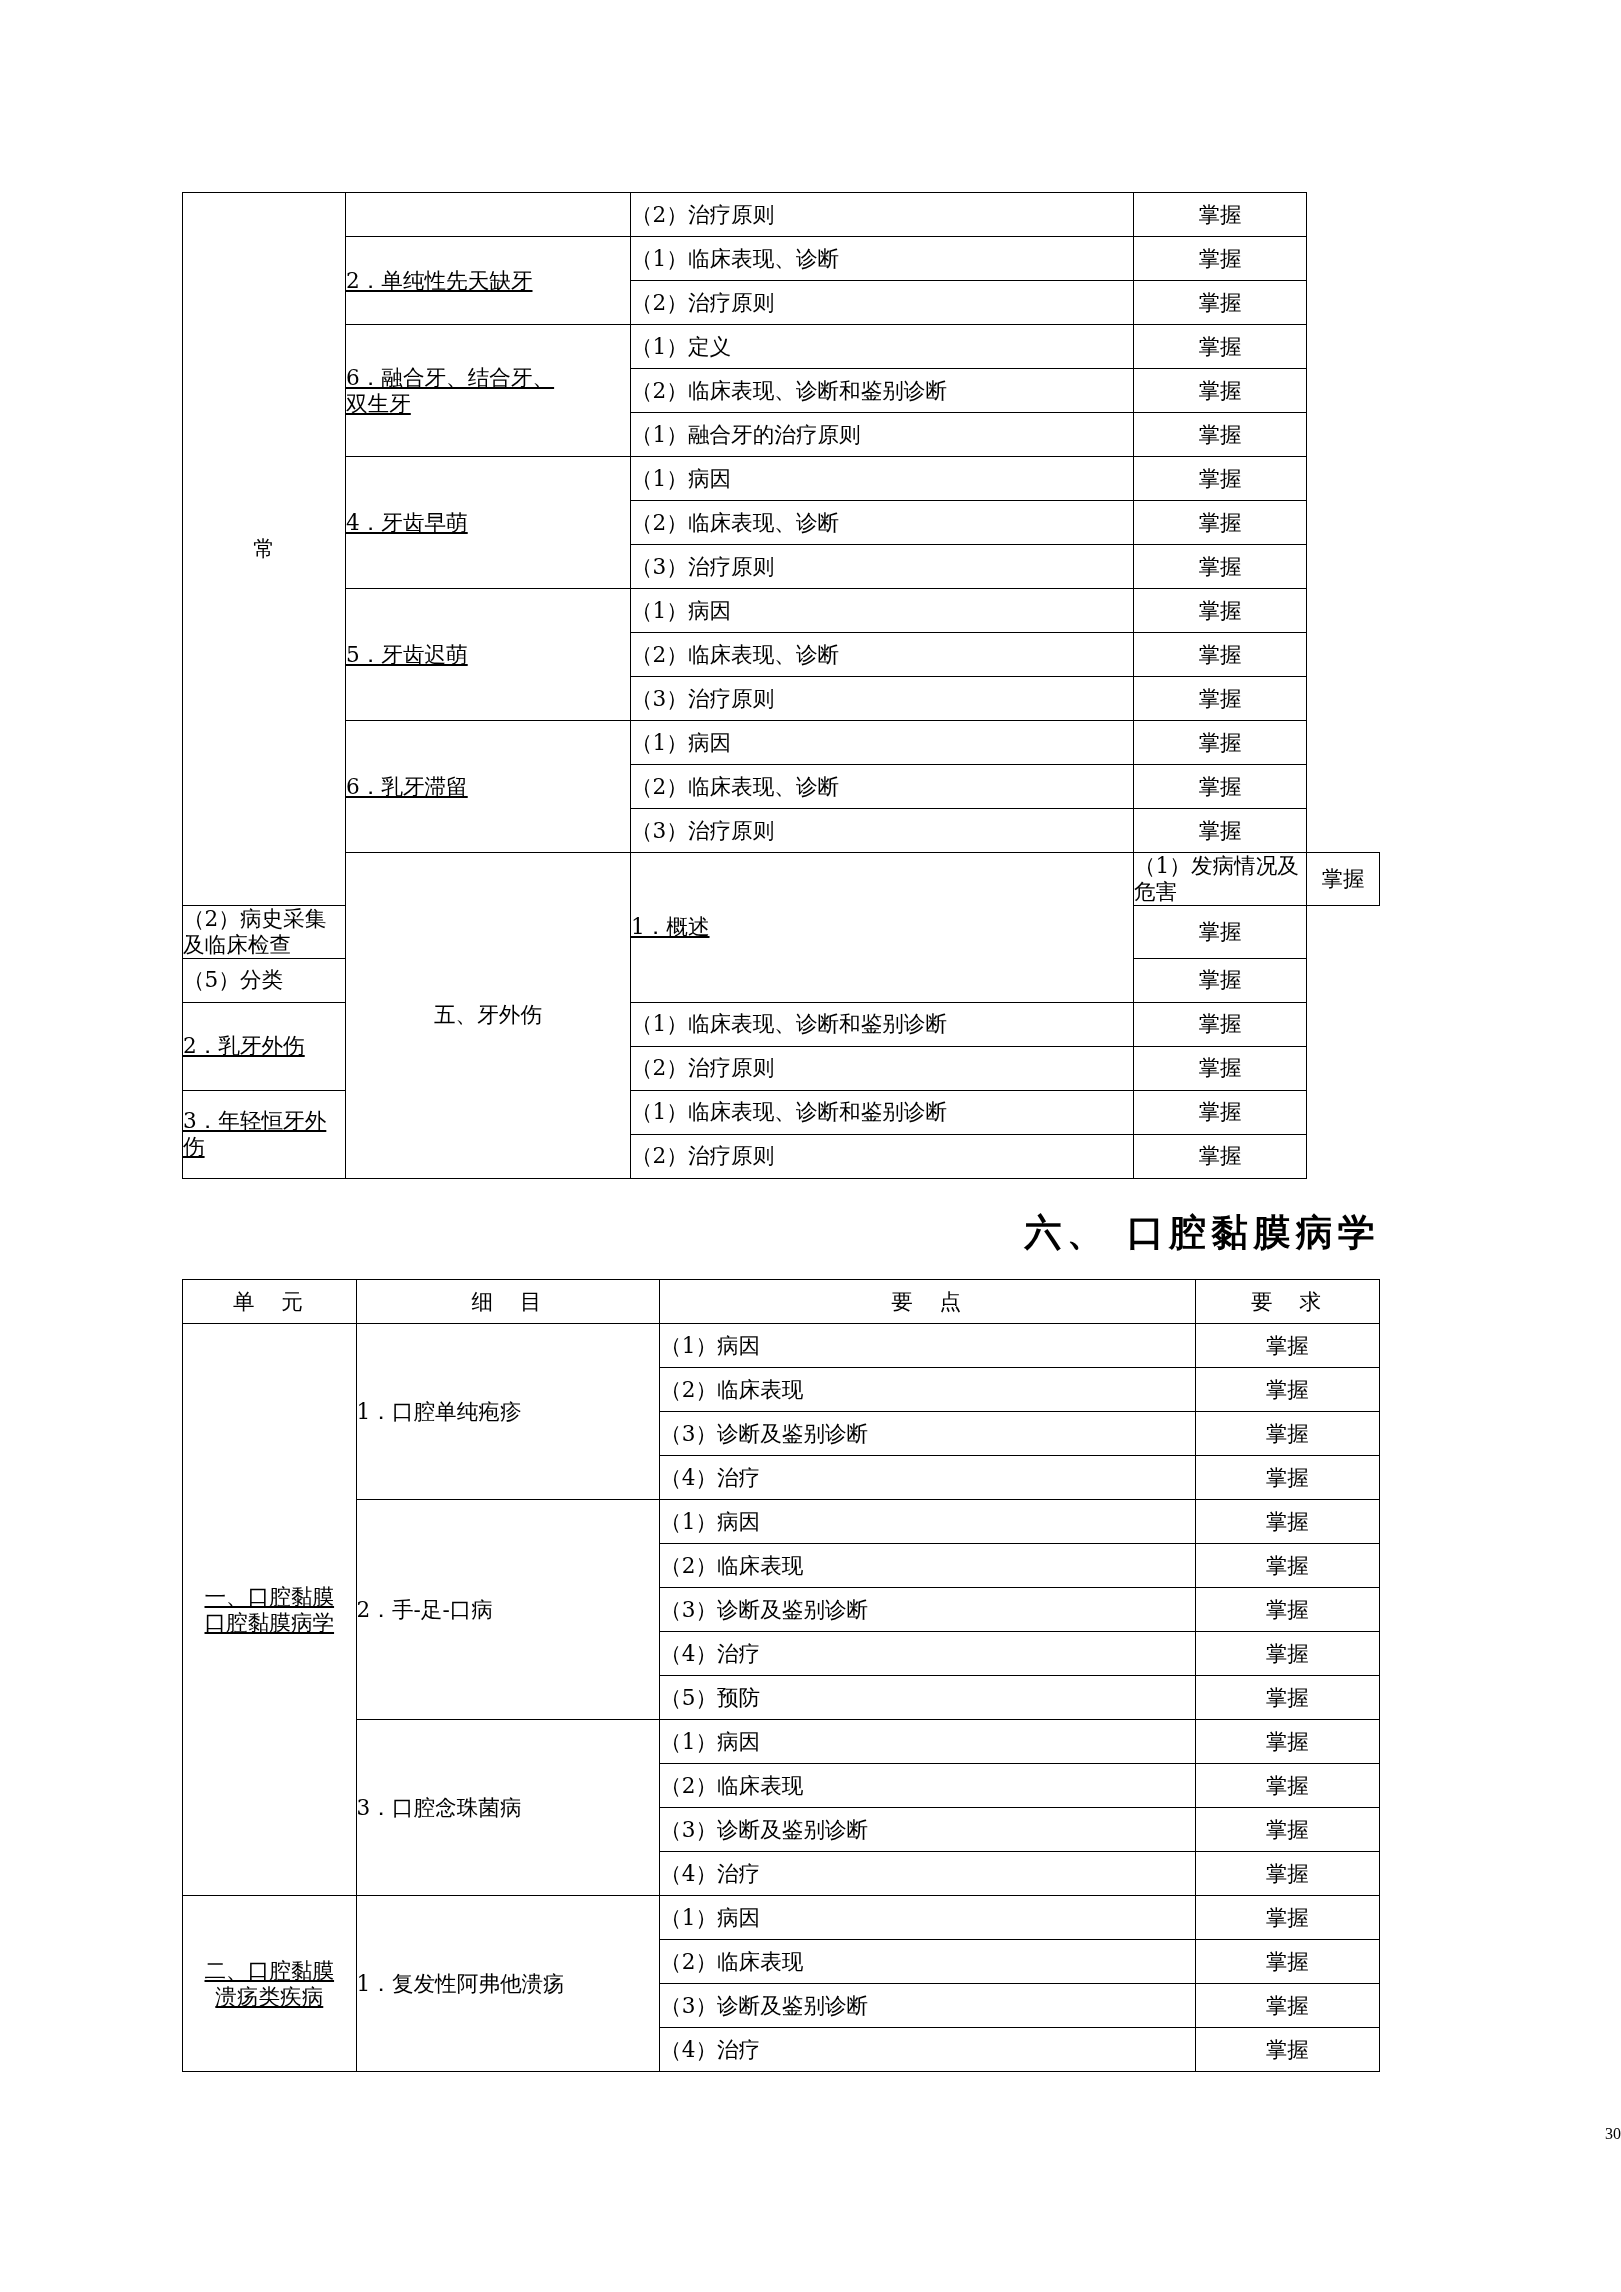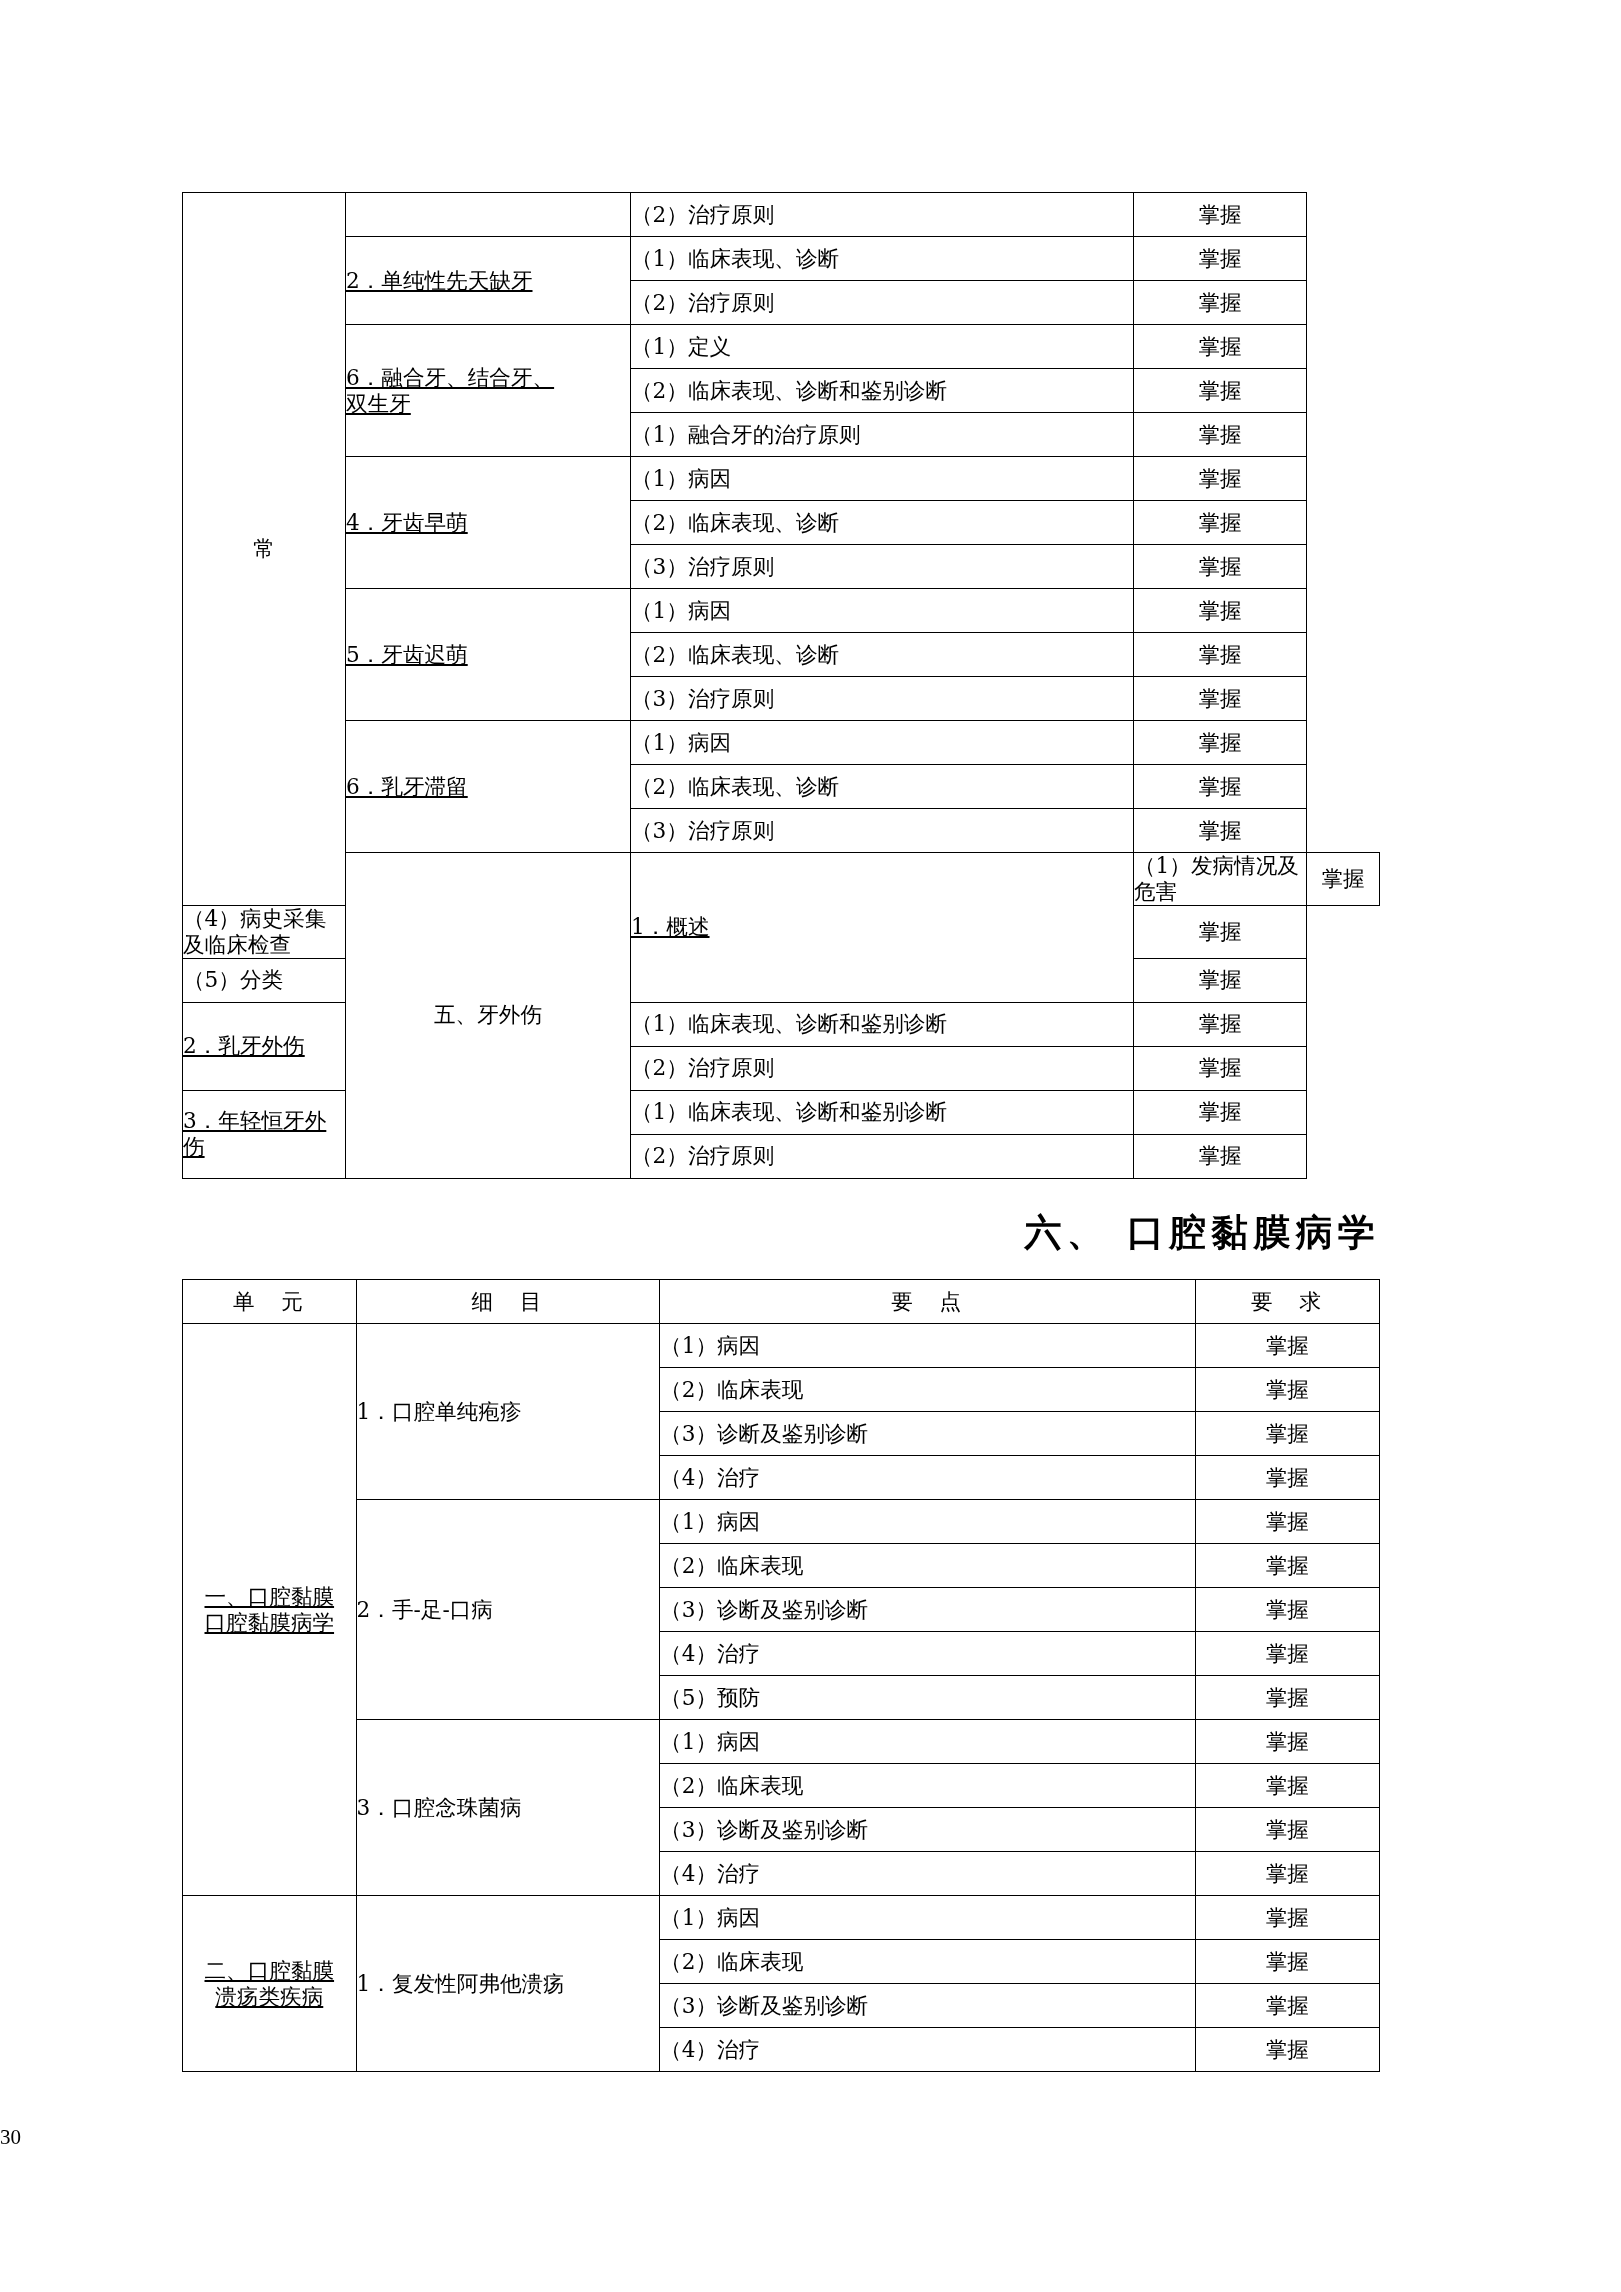--- a/index.html
+++ b/index.html
@@ -81,22 +81,22 @@
     font-weight: bold;
     letter-spacing: 0.14em;
     margin: 29px 0 21.6px 0;
     font-family: "DejaVu Serif", "Liberation Serif", serif;
   }
   .pagenum {
     position: absolute;
     left: 0;
     right: 0;
     top: 2125px;
-    text-align: left;
-    font-size: 21px;
+    text-align: right;
+    font-size: 16px;
     font-family: "Liberation Serif", serif;
   }
   .detail-indent {
     display: block;
     text-decoration: underline;
   }
 </style>
 </head>
 <body>
 
@@ -193,21 +193,21 @@
           </tr>
           <tr>
             <td class="c-unit cell-pad-unit" rowspan="7">五、牙外伤</td>
             <td class="c-detail cell-pad-detail" rowspan="3">
               <span class="detail-indent">1．概述</span>
             </td>
             <td class="c-point cell-pad-point">（1）发病情况及危害</td>
             <td class="c-req cell-req">掌握</td>
           </tr>
           <tr>
-            <td class="c-point cell-pad-point">（4）病史采集及临床检查</td>
+            <td class="c-point cell-pad-point">（2）病史采集及临床检查</td>
             <td class="c-req cell-req">掌握</td>
           </tr>
           <tr>
             <td class="c-point cell-pad-point">（5）分类</td>
             <td class="c-req cell-req">掌握</td>
           </tr>
           <tr>
             <td class="c-detail cell-pad-detail" rowspan="2">
               <span class="detail-indent">2．乳牙外伤</span>
             </td>

